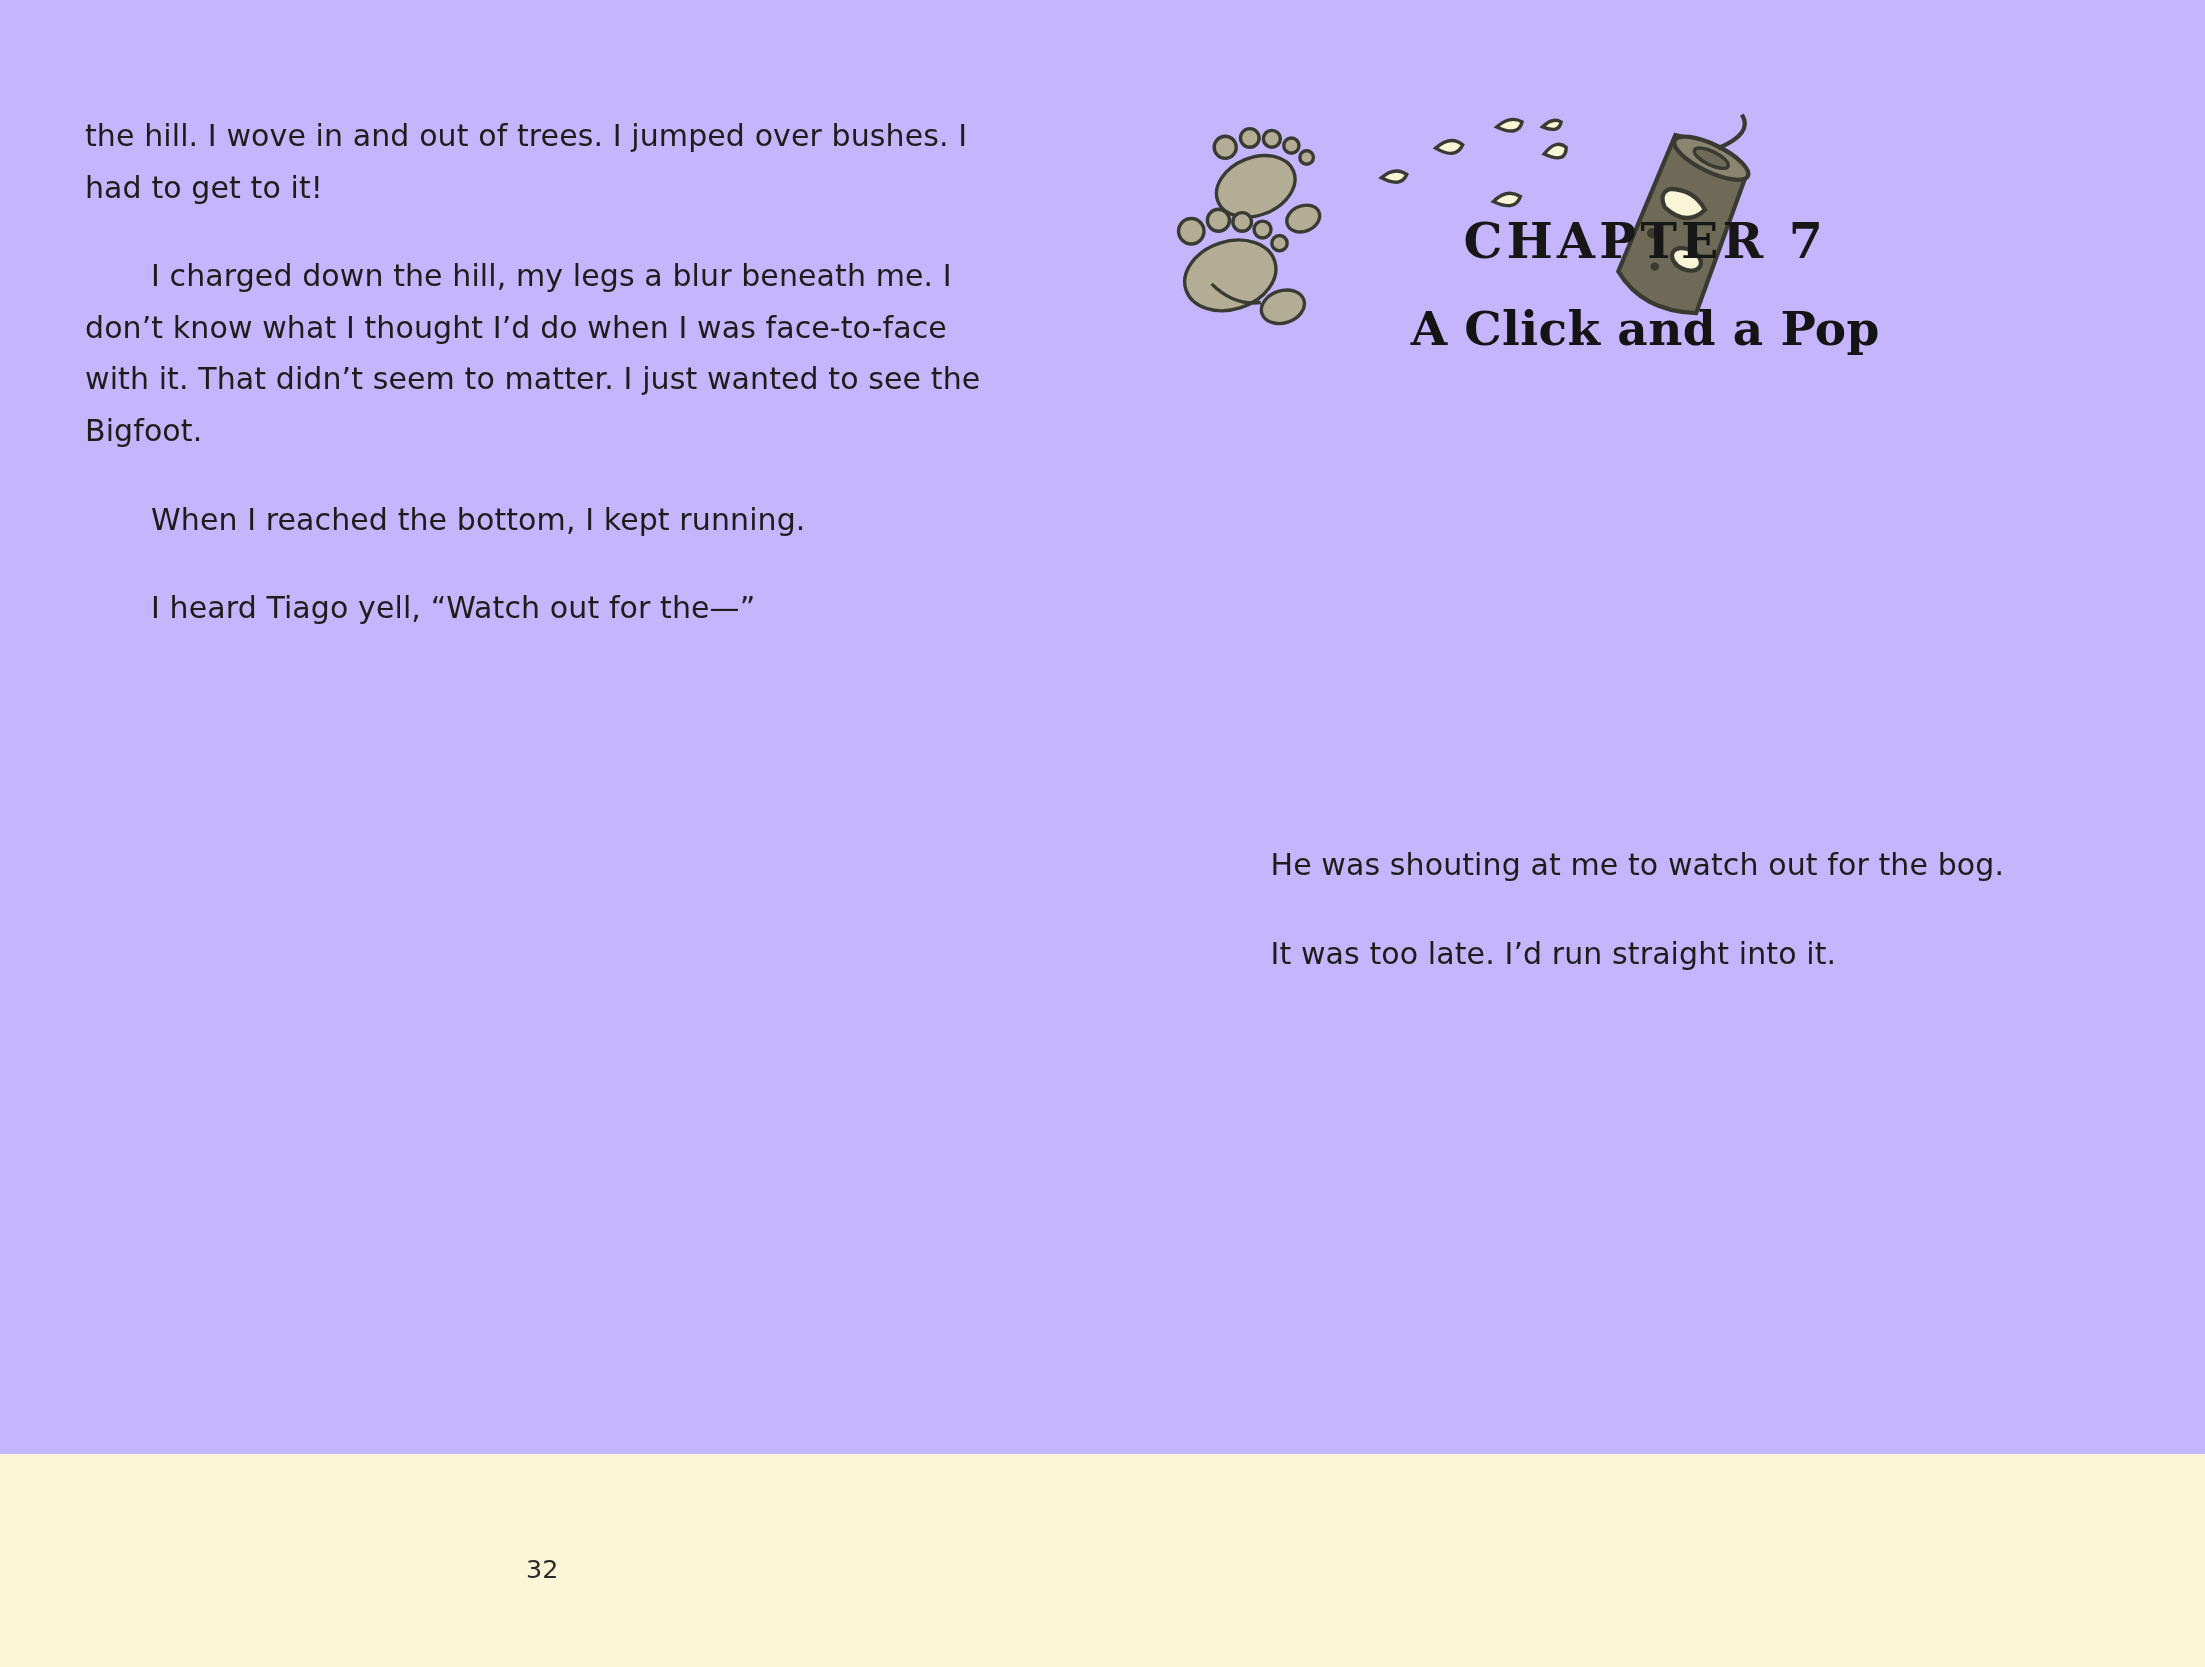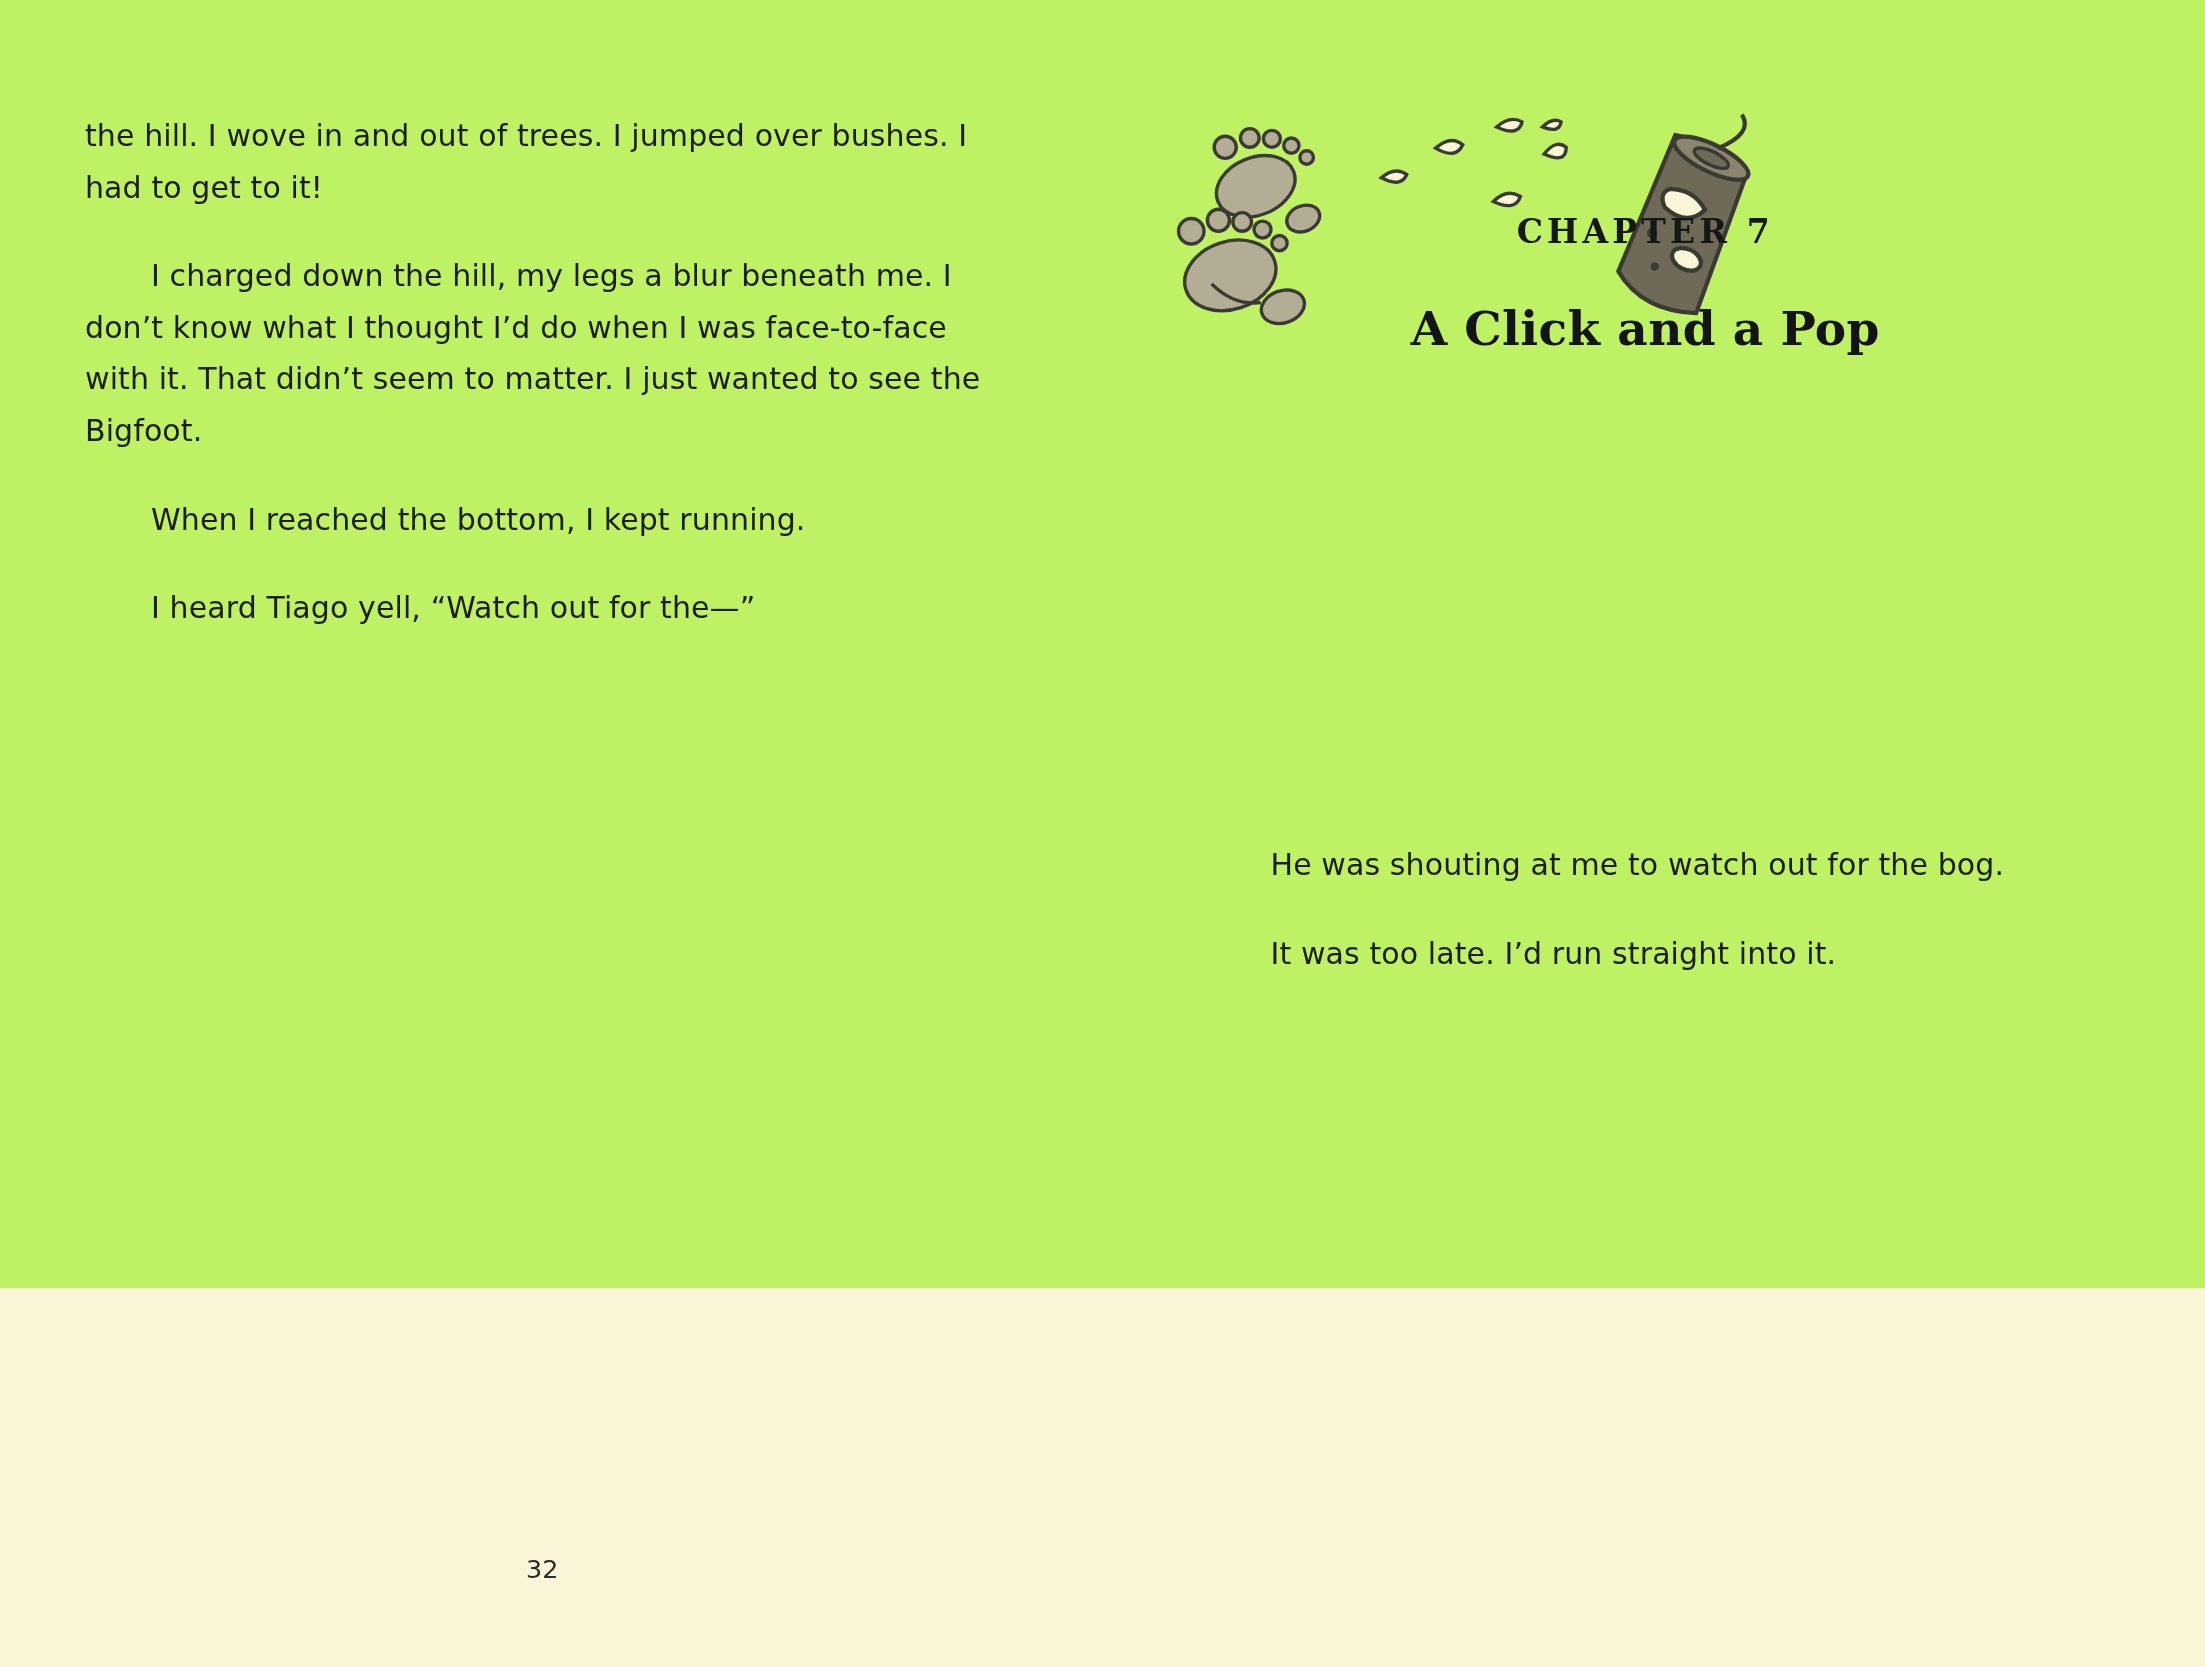--- a/index.html
+++ b/index.html
@@ -11,22 +11,22 @@
     width: 2205px;
     height: 1668px;
     font-family: "DejaVu Sans", sans-serif;
     color: #1b1b1b;
     overflow: hidden;
   }
 
   .spread {
     position: relative;
     width: 2205px;
-    height: 1288px;
-    background: #bef264;
+    height: 1454px;
+    background: #c4b5fd;
     display: flex;
   }
 
   .page {
     position: relative;
     width: 1103px;
     height: 1668px;
     box-sizing: border-box;
   }
 
@@ -75,21 +75,21 @@
   }
 
   .chapter-number {
     position: absolute;
     top: 102px;
     left: 0;
     width: 100%;
     text-align: center;
     font-family: "DejaVu Serif", serif;
     font-weight: bold;
-    font-size: 33px;
+    font-size: 49px;
     letter-spacing: 4.2px;
     color: #171717;
   }
 
   .chapter-title {
     position: absolute;
     top: 191px;
     left: 0;
     width: 100%;
     text-align: center;

